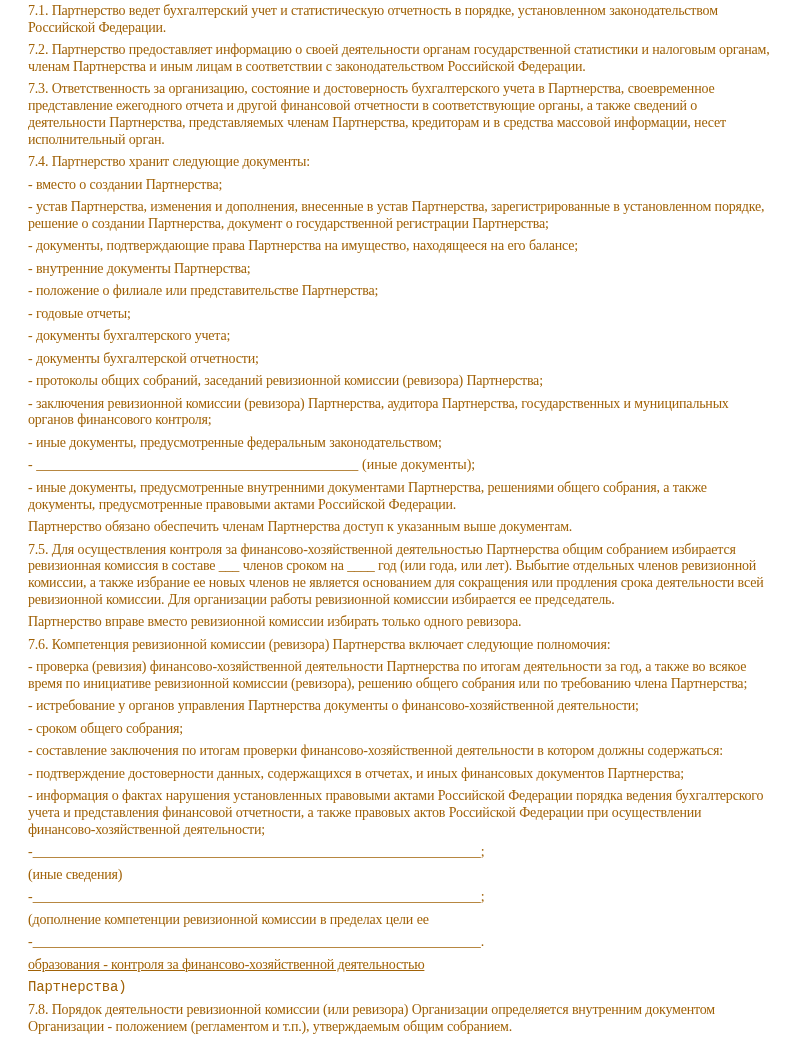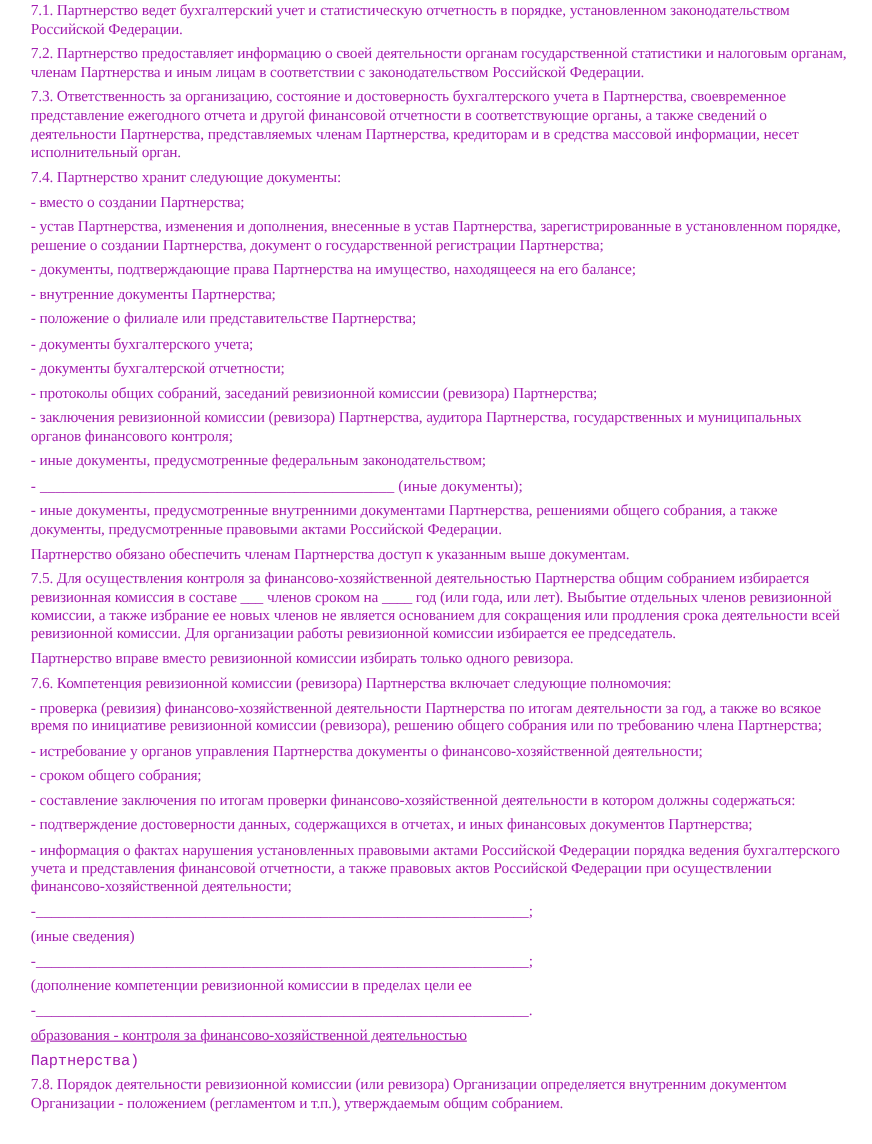--- a/index.html
+++ b/index.html
@@ -8,21 +8,21 @@
     height: 1040px;
     background: #ffffff;
     overflow: hidden;
   }
   .doc-page {
     box-sizing: border-box;
     width: 793px;
     height: 788px;
     padding: 3px 22px 0 28px;
     background: #ffffff;
-    color: #a21caf;
+    color: #a16207;
     font-family: "Liberation Serif", "DejaVu Serif", serif;
     font-size: 14px;
     line-height: 16.7px;
     letter-spacing: -0.2px;
   }
   .doc-page p {
     margin: 0 0 5.8px 0;
     padding: 0;
     word-spacing: 0.2px;
   }
@@ -40,20 +40,21 @@
 <div class="doc-page">
   <p>7.1. Партнерство ведет бухгалтерский учет и статистическую отчетность в порядке, установленном законодательством Российской Федерации.</p>
   <p>7.2. Партнерство предоставляет информацию о своей деятельности органам государственной статистики и налоговым органам, членам Партнерства и иным лицам в соответствии с законодательством Российской Федерации.</p>
   <p>7.3. Ответственность за организацию, состояние и достоверность бухгалтерского учета в Партнерства, своевременное представление ежегодного отчета и другой финансовой отчетности в соответствующие органы, а также сведений о деятельности Партнерства, представляемых членам Партнерства, кредиторам и в средства массовой информации, несет исполнительный орган.</p>
   <p>7.4. Партнерство хранит следующие документы:</p>
   <p>- вместо о создании Партнерства;</p>
   <p>- устав Партнерства, изменения и дополнения, внесенные в устав Партнерства, зарегистрированные в установленном порядке, решение о создании Партнерства, документ о государственной регистрации Партнерства;</p>
   <p>- документы, подтверждающие права Партнерства на имущество, находящееся на его балансе;</p>
   <p>- внутренние документы Партнерства;</p>
   <p>- положение о филиале или представительстве Партнерства;</p>
+  <p>- годовые отчеты;</p>
   <p>- документы бухгалтерского учета;</p>
   <p>- документы бухгалтерской отчетности;</p>
   <p>- протоколы общих собраний, заседаний ревизионной комиссии (ревизора) Партнерства;</p>
   <p>- заключения ревизионной комиссии (ревизора) Партнерства, аудитора Партнерства, государственных и муниципальных органов финансового контроля;</p>
   <p>- иные документы, предусмотренные федеральным законодательством;</p>
   <p class="blank-line">- ______________________________________________ (иные документы);</p>
   <p>- иные документы, предусмотренные внутренними документами Партнерства, решениями общего собрания, а также документы, предусмотренные правовыми актами Российской Федерации.</p>
   <p>Партнерство обязано обеспечить членам Партнерства доступ к указанным выше документам.</p>
   <p>7.5. Для осуществления контроля за финансово-хозяйственной деятельностью Партнерства общим собранием избирается ревизионная комиссия в составе ___ членов сроком на ____ год (или года, или лет). Выбытие отдельных членов ревизионной комиссии, а также избрание ее новых членов не является основанием для сокращения или продления срока деятельности всей ревизионной комиссии. Для организации работы ревизионной комиссии избирается ее председатель.</p>
   <p>Партнерство вправе вместо ревизионной комиссии избирать только одного ревизора.</p>

